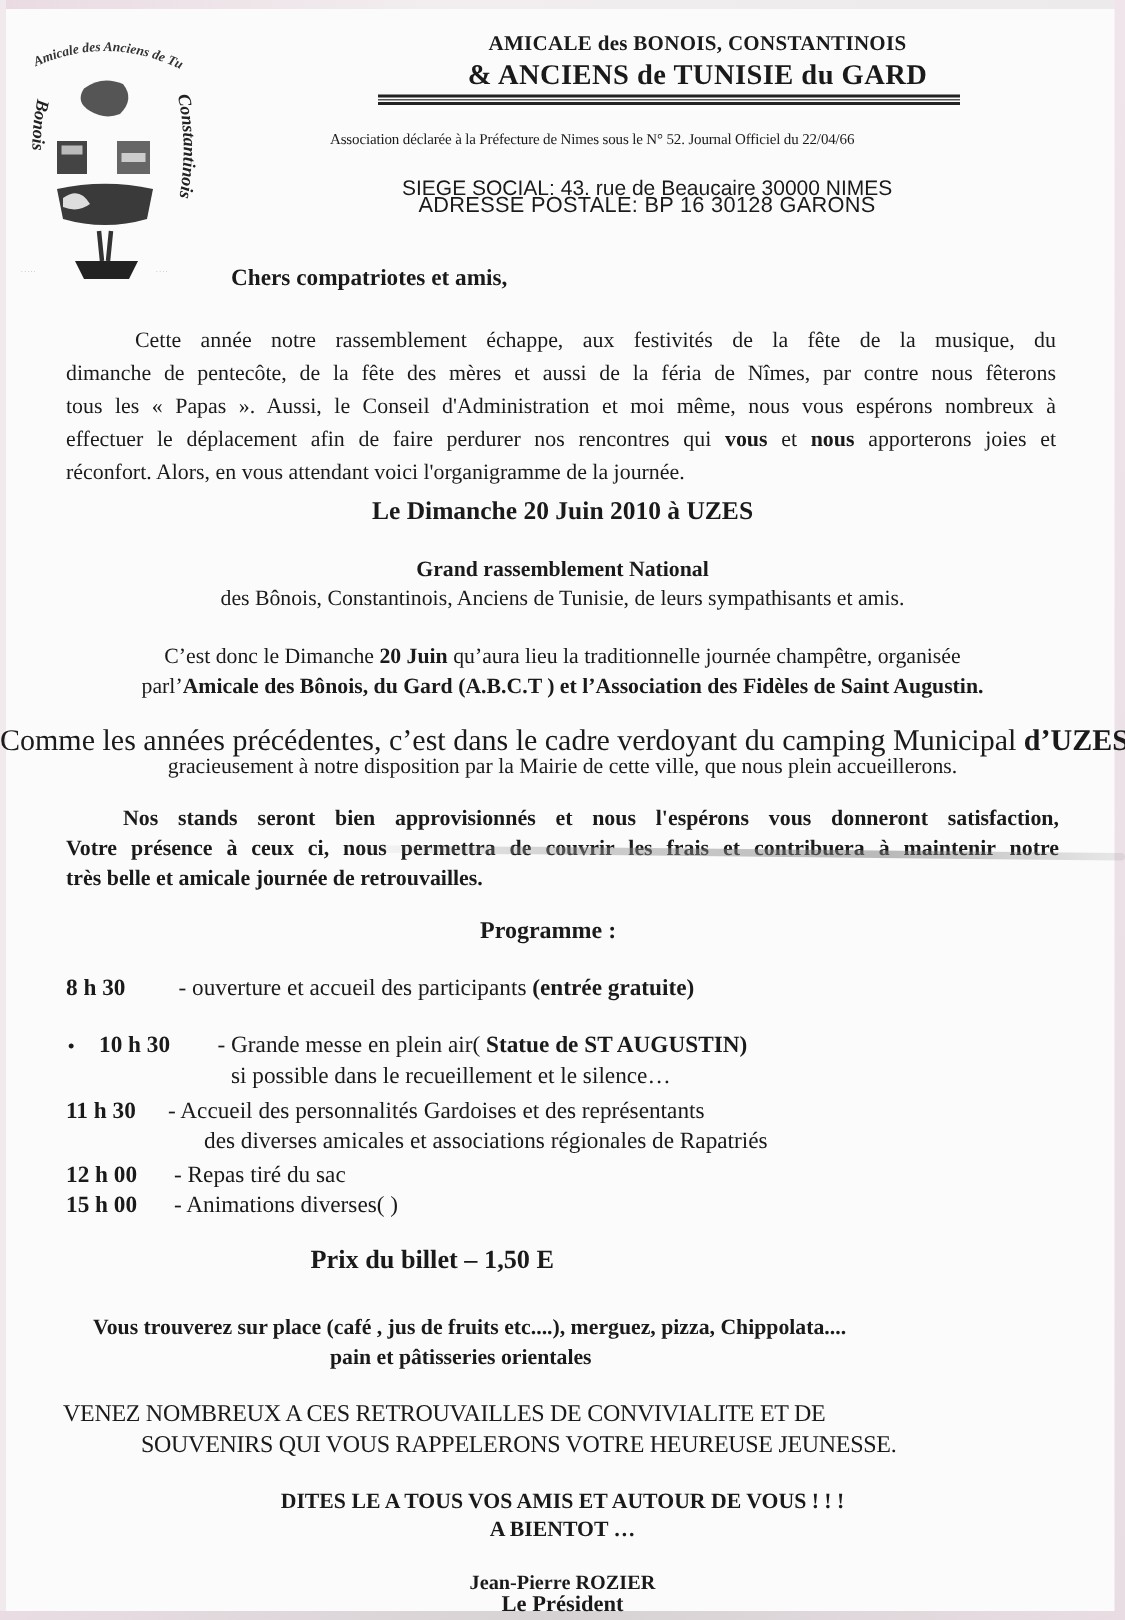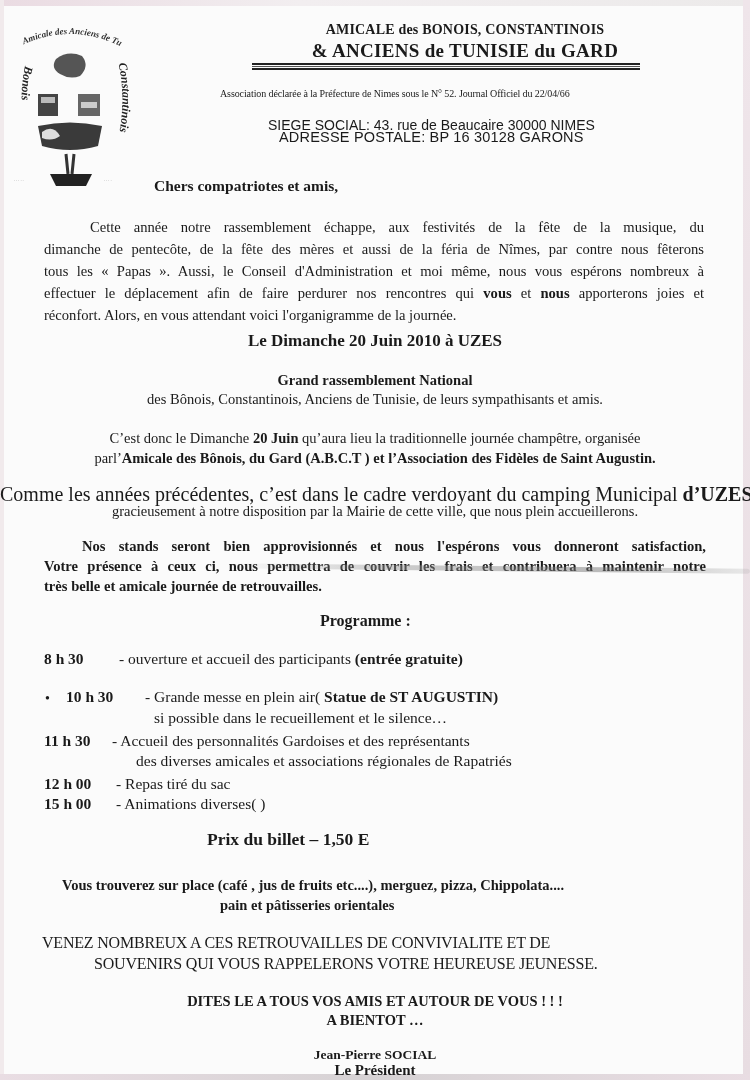--- a/index.html
+++ b/index.html
@@ -184,14 +184,14 @@
 
   <div class="abs trouv1">Vous trouverez sur place (café , jus de fruits etc....), merguez, pizza, Chippolata....</div>
   <div class="abs trouv2">pain et pâtisseries orientales</div>
 
   <div class="abs venez1">VENEZ NOMBREUX A CES RETROUVAILLES   DE CONVIVIALITE ET DE</div>
   <div class="abs venez2">SOUVENIRS QUI VOUS RAPPELERONS VOTRE HEUREUSE JEUNESSE.</div>
 
   <div class="abs center dites">DITES LE  A TOUS VOS AMIS ET AUTOUR DE VOUS ! ! !</div>
   <div class="abs center bientot">A BIENTOT …</div>
   <div class="abs center president">Le Président</div>
-  <div class="abs center name">Jean-Pierre SOCIAL</div>
+  <div class="abs center name">Jean-Pierre ROZIER</div>
 </div>
 
 </body></html>

